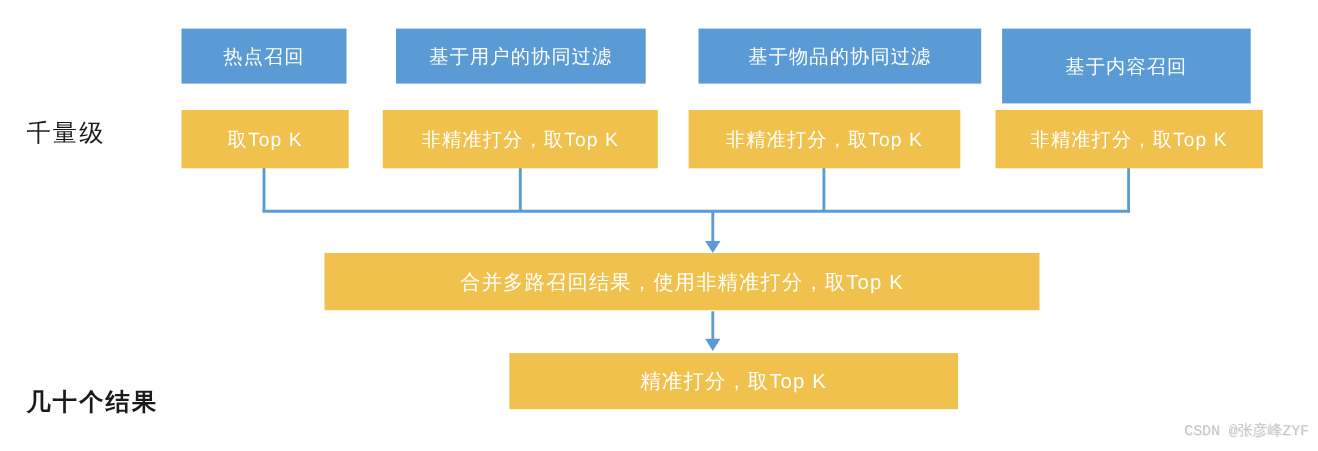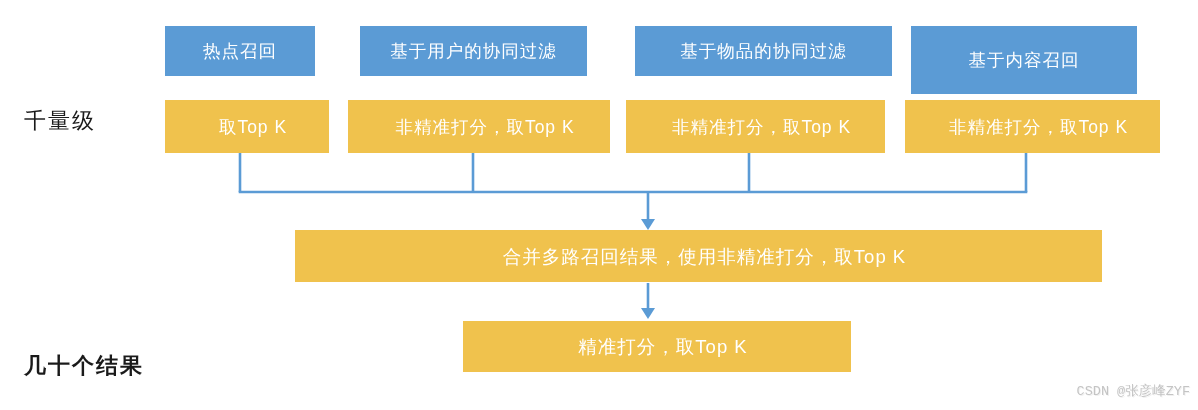--- a/index.html
+++ b/index.html
@@ -34,21 +34,21 @@
   .box{
     position:absolute;
     display:flex;align-items:center;justify-content:center;
     color:var(--box-text);
     font-size:17.5px;
     letter-spacing:1px;
     white-space:nowrap;
     text-align:center;
   }
   .box.blue{background:var(--recall-box);}
-  .box.yellow{background:var(--topk-box);padding-left:12px;}
+  .box.yellow{background:var(--topk-box);}
   .stage-label{
     position:absolute;
     color:var(--label-text);
     font-size:22px;
     letter-spacing:2px;
     white-space:nowrap;
   }
   .watermark{
     position:absolute;
     right:8px;bottom:10px;
@@ -88,19 +88,19 @@
 
   <div class="box blue" style="left:360px;top:26px;width:227px;height:50px;">基于用户的协同过滤</div>
   <div class="box yellow" style="left:348px;top:100px;width:250px;height:53px;">非精准打分，取Top K</div>
 
   <div class="box blue" style="left:635px;top:26px;width:257px;height:50px;">基于物品的协同过滤</div>
   <div class="box yellow" style="left:626px;top:100px;width:247px;height:53px;">非精准打分，取Top K</div>
 
   <div class="box blue" style="left:911px;top:26px;width:226px;height:68px;">基于内容召回</div>
   <div class="box yellow" style="left:905px;top:100px;width:243px;height:53px;">非精准打分，取Top K</div>
 
-  <div class="box yellow" style="left:295px;top:230px;width:795px;height:52px;font-size:18.5px;">合并多路召回结果，使用非精准打分，取Top K</div>
+  <div class="box yellow" style="left:295px;top:230px;width:650px;height:52px;font-size:18.5px;">合并多路召回结果，使用非精准打分，取Top K</div>
 
-  <div class="box yellow" style="left:463px;top:321px;width:376px;height:51px;font-size:18.5px;">精准打分，取Top K</div>
+  <div class="box yellow" style="left:463px;top:321px;width:408px;height:51px;font-size:18.5px;">精准打分，取Top K</div>
 
   <div class="watermark">CSDN @张彦峰ZYF</div>
 
 </div>
 
 </body></html>

